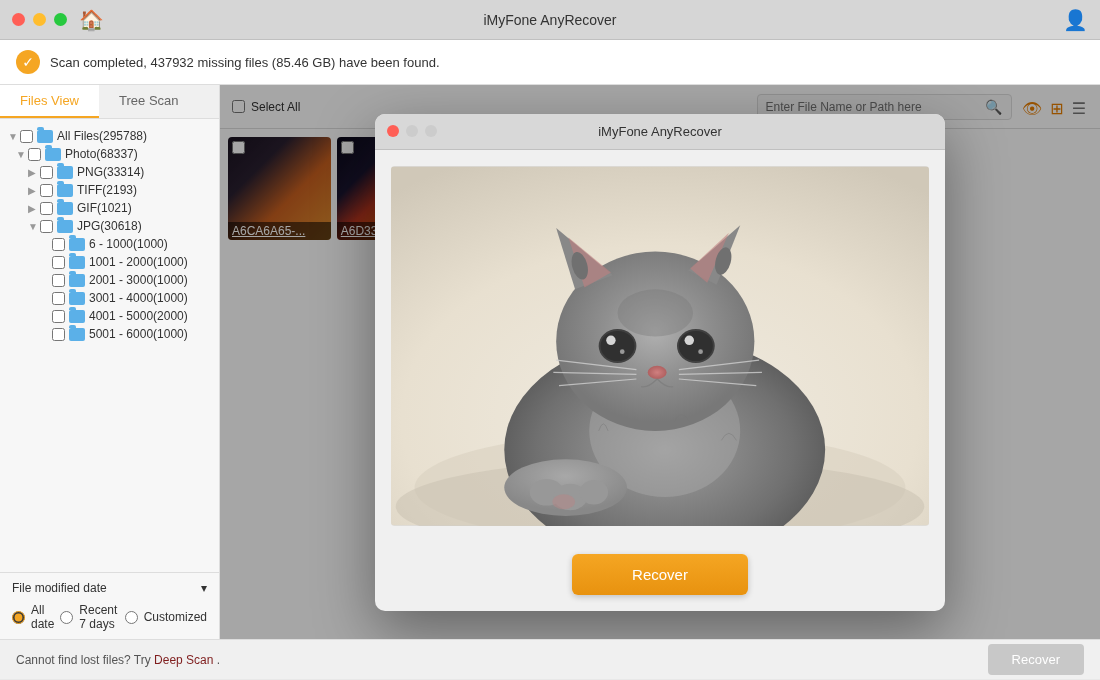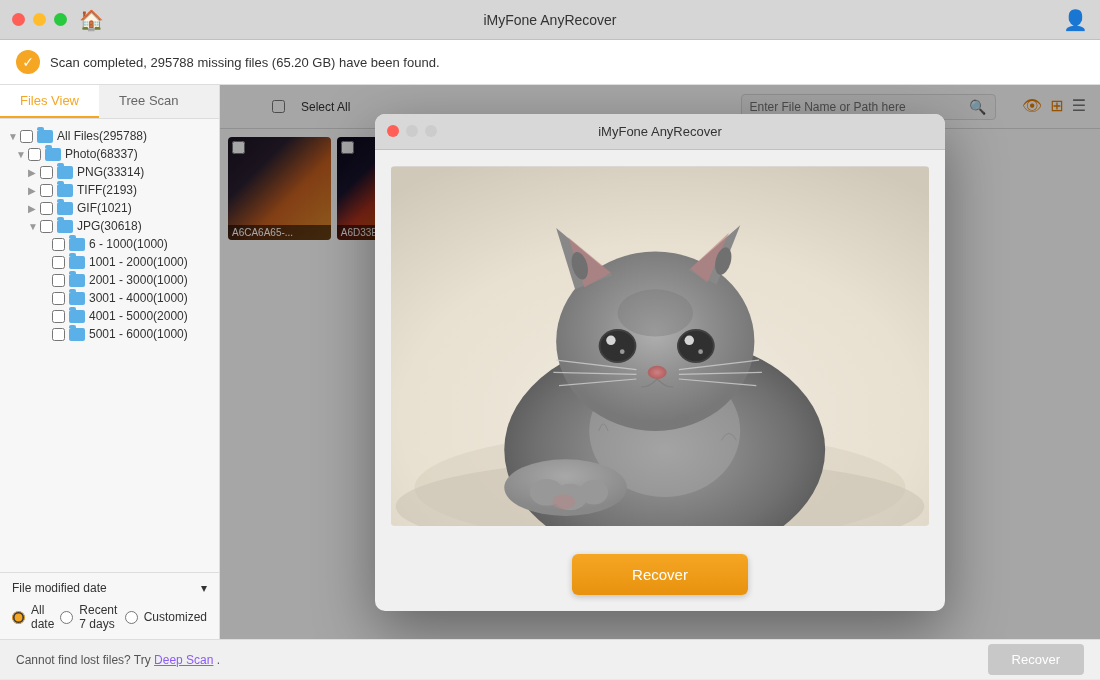--- a/index.html
+++ b/index.html
@@ -187,23 +187,22 @@
       display: flex;
       align-items: center;
       justify-content: space-between;
       padding: 0 16px;
     }
     .bottom-bar-text {
       font-size: 12px;
       color: #555;
     }
     .deep-scan-link {
-      color: #8b5cf6;
-      cursor: pointer;
-      text-decoration: underline;
+      color: #7f1d1d;
+      cursor: pointer;
     }
     .recover-btn-bottom {
       background: #c8c8c8;
       color: #fff;
       border: none;
       padding: 8px 24px;
       border-radius: 4px;
       font-size: 13px;
       cursor: pointer;
     }
@@ -222,30 +221,29 @@
       background: #fff;
       border-bottom: 1px solid #ddd;
       display: flex;
       align-items: center;
       padding: 0 12px;
       gap: 8px;
     }
     .select-all-check {
       display: flex;
       align-items: center;
-      gap: 16px;
+      gap: 6px;
       font-size: 12px;
       color: #333;
-      margin-left: 40px;
     }
     .toolbar-right {
       margin-left: auto;
       display: flex;
-      align-items: flex-start;
-      gap: 24px;
+      align-items: flex-end;
+      gap: 8px;
     }
     .search-input-wrap {
       display: flex;
       align-items: center;
       border: 1px solid #ddd;
       border-radius: 4px;
       overflow: hidden;
       background: #f9f9f9;
     }
     .search-input {
@@ -303,25 +301,26 @@
       left: 4px;
       z-index: 2;
     }
     .thumb-label {
       position: absolute;
       bottom: 0;
       left: 0;
       right: 0;
       background: rgba(0,0,0,0.55);
       color: #fff;
-      font-size: 10px;
+      font-size: 12px;
       padding: 2px 4px;
       text-overflow: ellipsis;
       overflow: hidden;
       white-space: nowrap;
+      text-decoration: underline;
     }
 
     
     .modal-overlay {
       position: absolute;
       top: 0; left: 0; right: 0; bottom: 0;
       background: rgba(0,0,0,0.35);
       display: flex;
       align-items: center;
       justify-content: center;
@@ -403,21 +402,21 @@
     <button class="btn-minimize"></button>
     <button class="btn-maximize"></button>
   </div>
   <div class="home-icon-wrap">🏠</div>
   <div class="titlebar-title">iMyFone AnyRecover</div>
   <div class="titlebar-user">👤</div>
 </div>
 
 <div class="statusbar">
   <div class="status-icon">✓</div>
-  <div class="status-text">Scan completed, 295788 missing files (65.20 GB) have been found.</div>
+  <div class="status-text">Scan completed, 437932 missing files (85.46 GB) have been found.</div>
 </div>
 
 <div class="main-layout">
 
   <div class="sidebar">
 
     <div class="tabs">
       <div class="tab active">Files View</div>
       <div class="tab">Tree Scan</div>
     </div>

